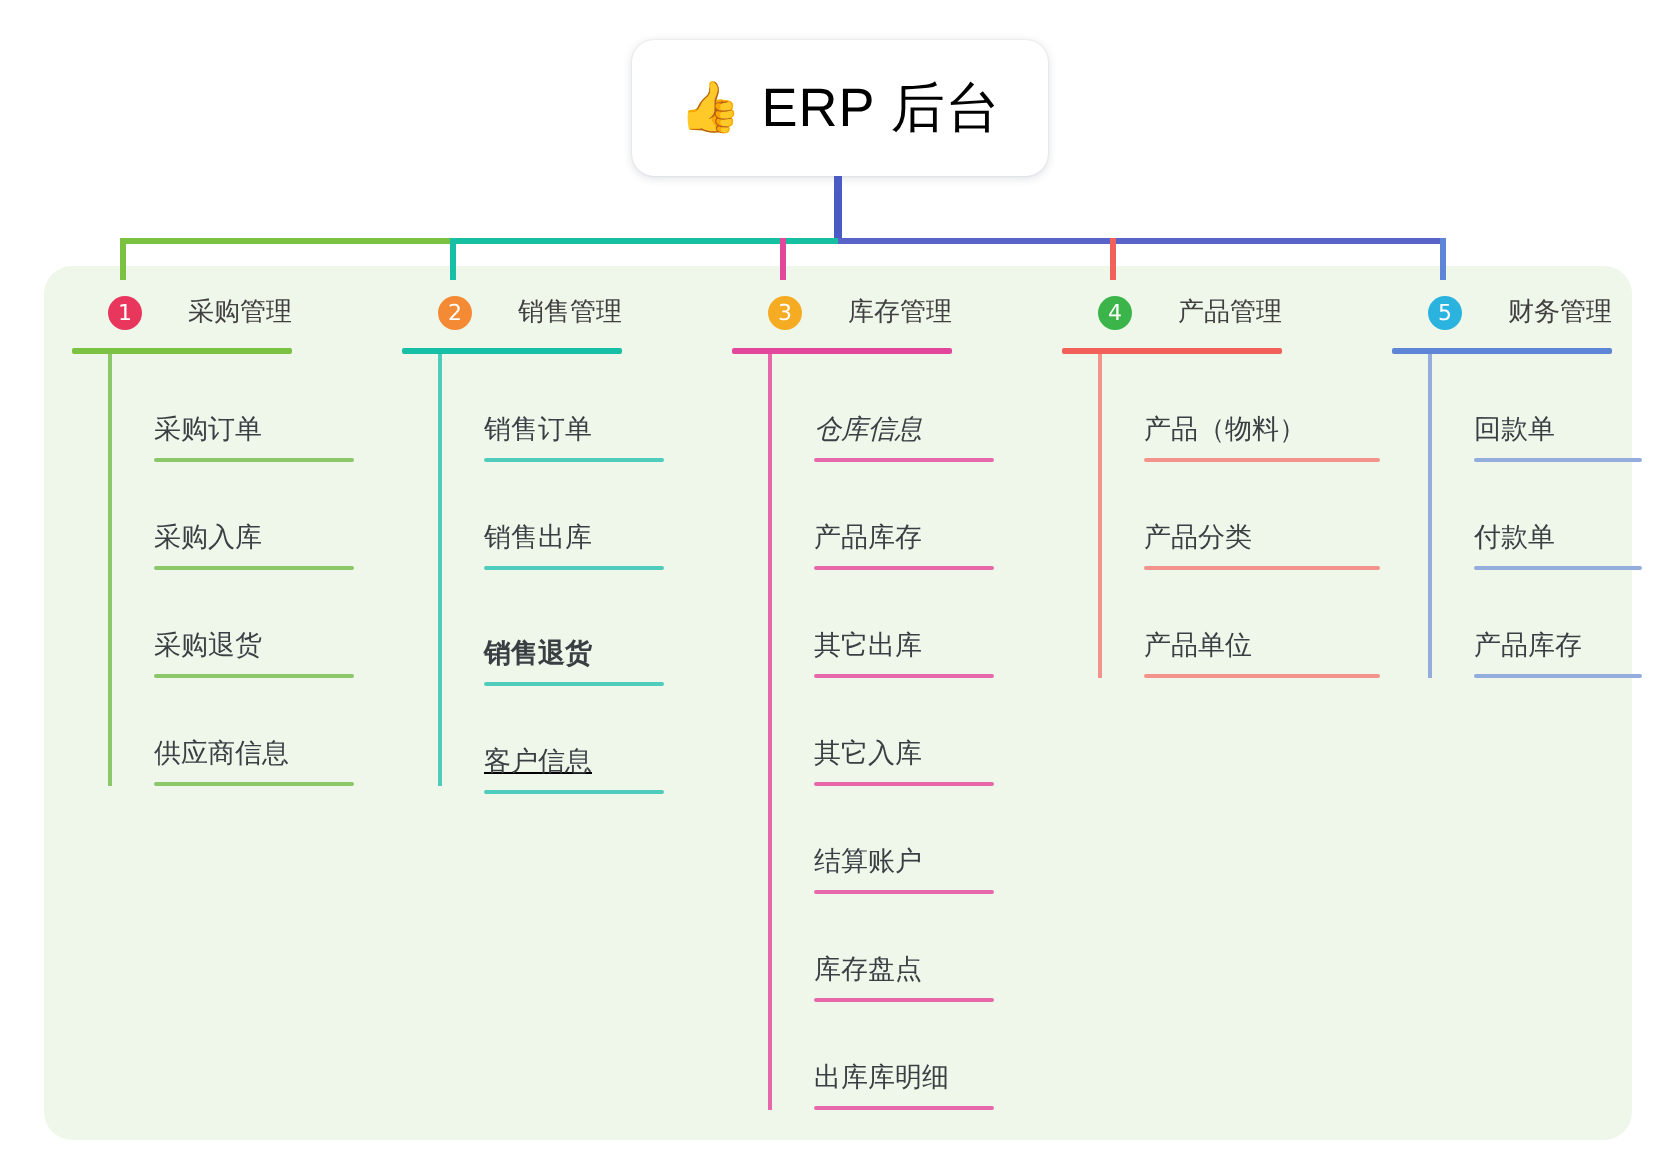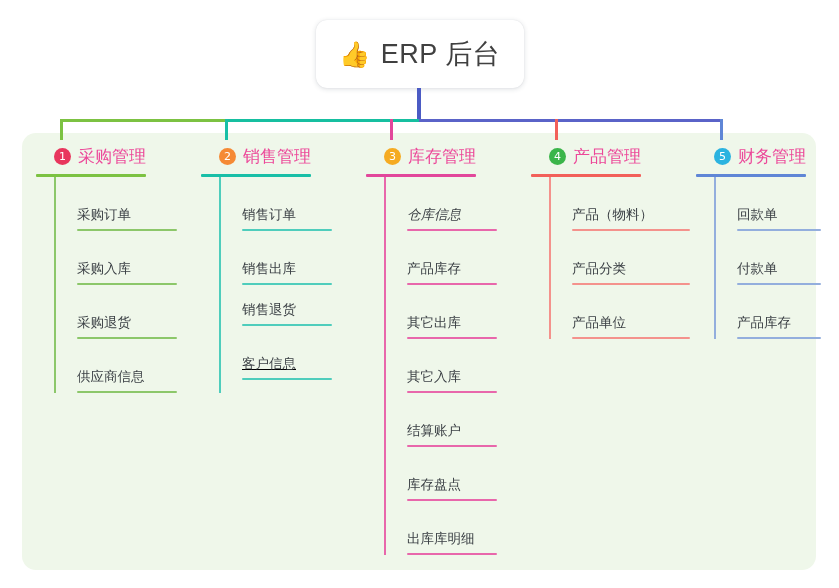--- a/index.html
+++ b/index.html
@@ -37,21 +37,21 @@
     gap: 10px;
     box-sizing: border-box;
   }
   .root-emoji {
     font-size: 25px;
     line-height: 1;
     display: block;
   }
   .root-title {
     font-size: 27px;
-    color: #404040;
+    color: #000000;
     letter-spacing: 0.5px;
     white-space: nowrap;
   }
 
   
   .conn {
     position: absolute;
   }
 
   
@@ -83,23 +83,24 @@
     height: 17px;
     border-radius: 50%;
     color: #ffffff;
     font-size: 11px;
     line-height: 17px;
     text-align: center;
     flex: 0 0 auto;
     font-family: "DejaVu Sans", sans-serif;
   }
   .col-title {
-    font-size: 17px;
-    color: #ec4899;
+    font-size: 13px;
+    color: #404040;
     white-space: nowrap;
+    margin-left: 16px;
   }
   .head-rule {
     height: 3px;
     border-radius: 1px;
     margin-top: 5px;
   }
 
   
   .leaves {
     position: relative;
@@ -191,21 +192,21 @@
         <div class="leaves">
           <div class="trunk" style="background: rgb(79, 205, 188); height: 216px;"></div>
           <div class="leaf" style="height: 54px;">
             <div class="leaf-label">销售订单</div>
             <div class="leaf-rule" style="background: rgb(79, 205, 188); width: 90px;"></div>
           </div>
           <div class="leaf" style="height: 54px;">
             <div class="leaf-label">销售出库</div>
             <div class="leaf-rule" style="background: rgb(79, 205, 188); width: 90px;"></div>
           </div>
-          <div class="leaf" style="height: 41px;">
+          <div class="leaf" style="height: 58px; font-weight: bold;">
             <div class="leaf-label">销售退货</div>
             <div class="leaf-rule" style="background: rgb(79, 205, 188); width: 90px;"></div>
           </div>
           <div class="leaf" style="height: 54px; text-decoration: underline;">
             <div class="leaf-label">客户信息</div>
             <div class="leaf-rule" style="background: rgb(79, 205, 188); width: 90px;"></div>
           </div>
         </div>
       </div>
       <div class="column" style="left: 366px;">

